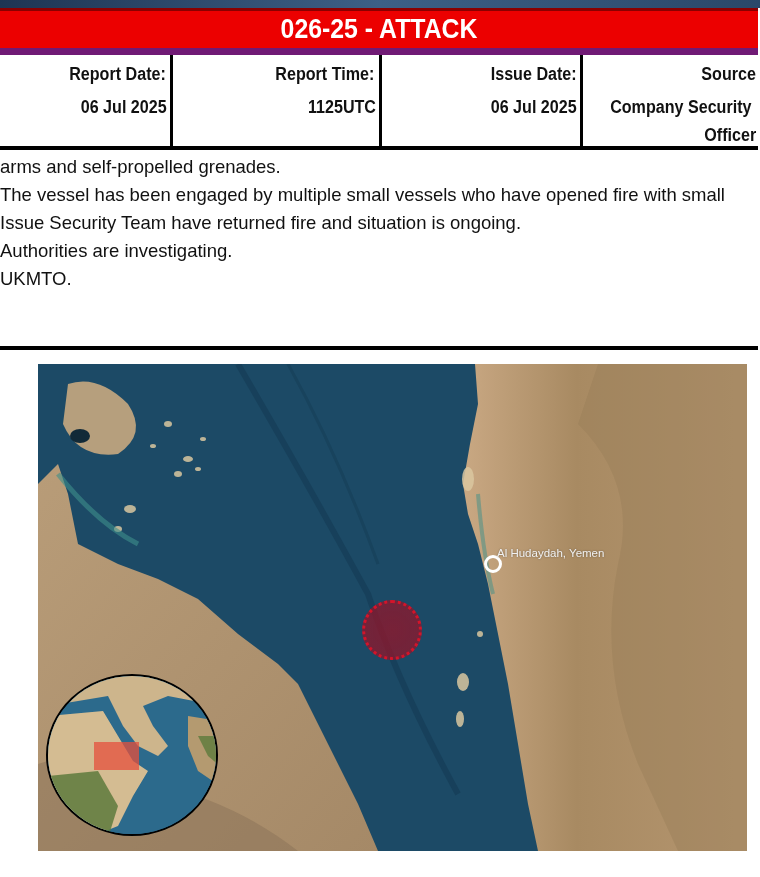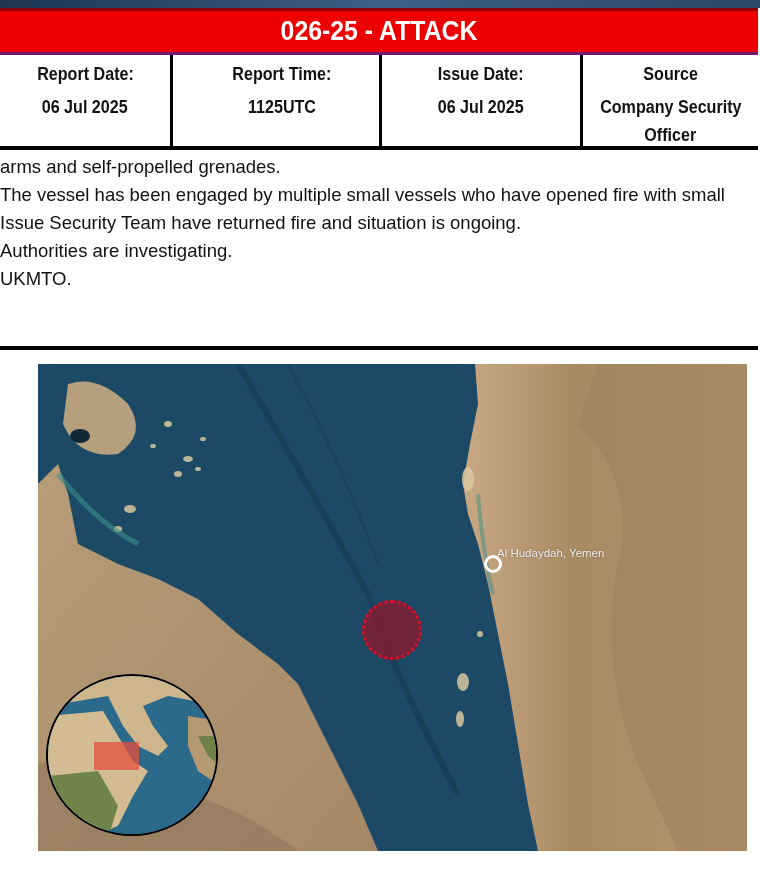--- a/index.html
+++ b/index.html
@@ -7,34 +7,34 @@
     body { font-family: "Liberation Sans", "DejaVu Sans", sans-serif; color: #111; position: relative; }
 
     .top-strip {
       position: absolute; left: 0; top: 0; width: 760px; height: 8px;
       background: linear-gradient(90deg, #1e3553 0%, #3d6086 50%, #2a4869 100%);
     }
     .title-bar {
       position: absolute; left: 0; top: 8px; width: 758px; height: 47px;
       background: #ec0000; border-top: 3px solid #8a0000;
       display: flex; align-items: center; justify-content: center;
-      border-bottom: 3px solid #701a75;
+      border-bottom: 7px solid #701a75;
     }
     .title-bar span {
       color: #fff; font-weight: bold; font-size: 27px;
       letter-spacing: 0px; transform: scaleX(0.92);
       font-family: "Liberation Sans", sans-serif;
     }
 
     .info-table {
       position: absolute; left: 0; top: 55px; width: 758px; height: 95px;
       display: flex; border-bottom: 4px solid #000;
     }
     .info-cell {
-      height: 100%; display: flex; flex-direction: column; align-items: center;
+      height: 100%; display: flex; flex-direction: column; align-items: flex-end;
       padding-top: 6px; border-right: 3px solid #000;
     }
     .info-cell:last-child { border-right: none; }
     .info-cell .lbl, .info-cell .val {
       font-weight: bold; font-size: 17.5px; line-height: 27px; text-align: center;
       transform: scaleX(0.92);
     }
     .info-cell .val { margin-top: 6px; }
     .info-cell .val.multi { margin-top: 1px; line-height: 27px; }
 

